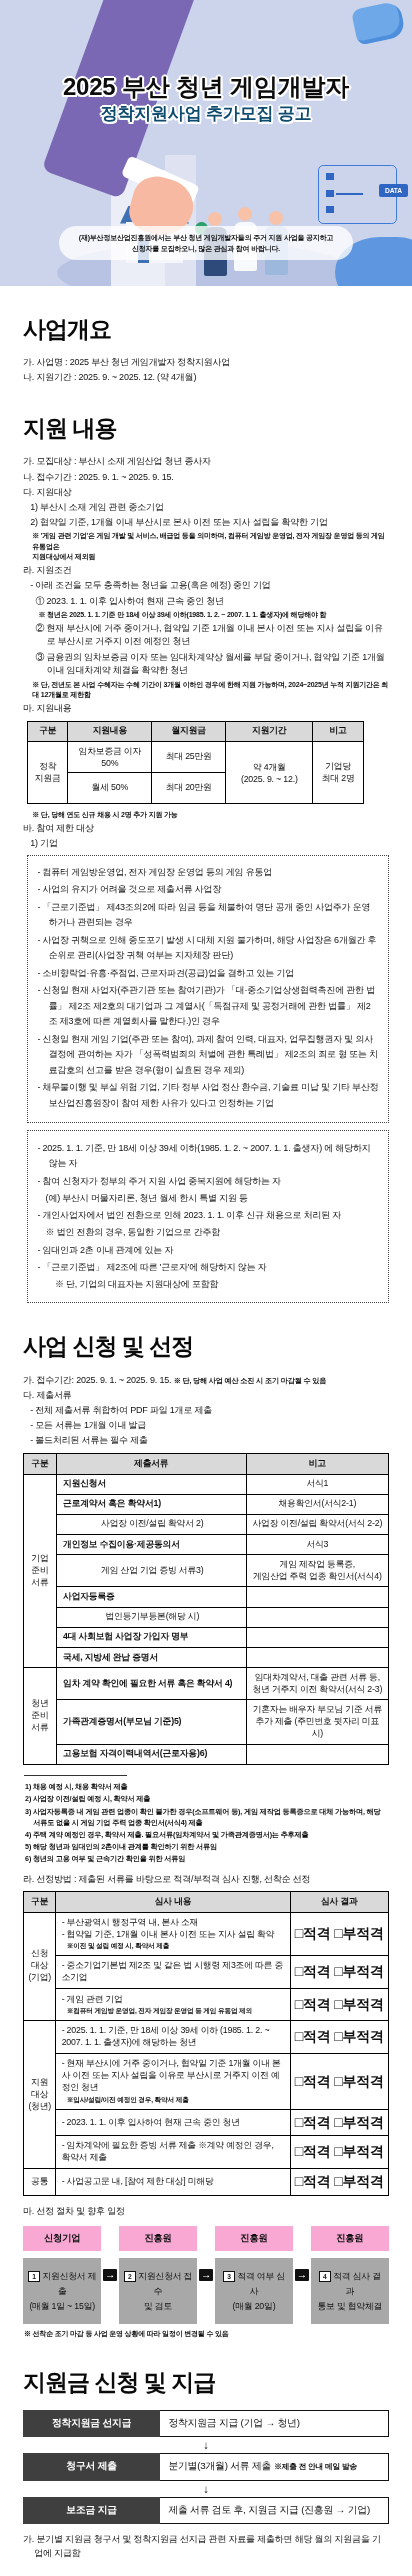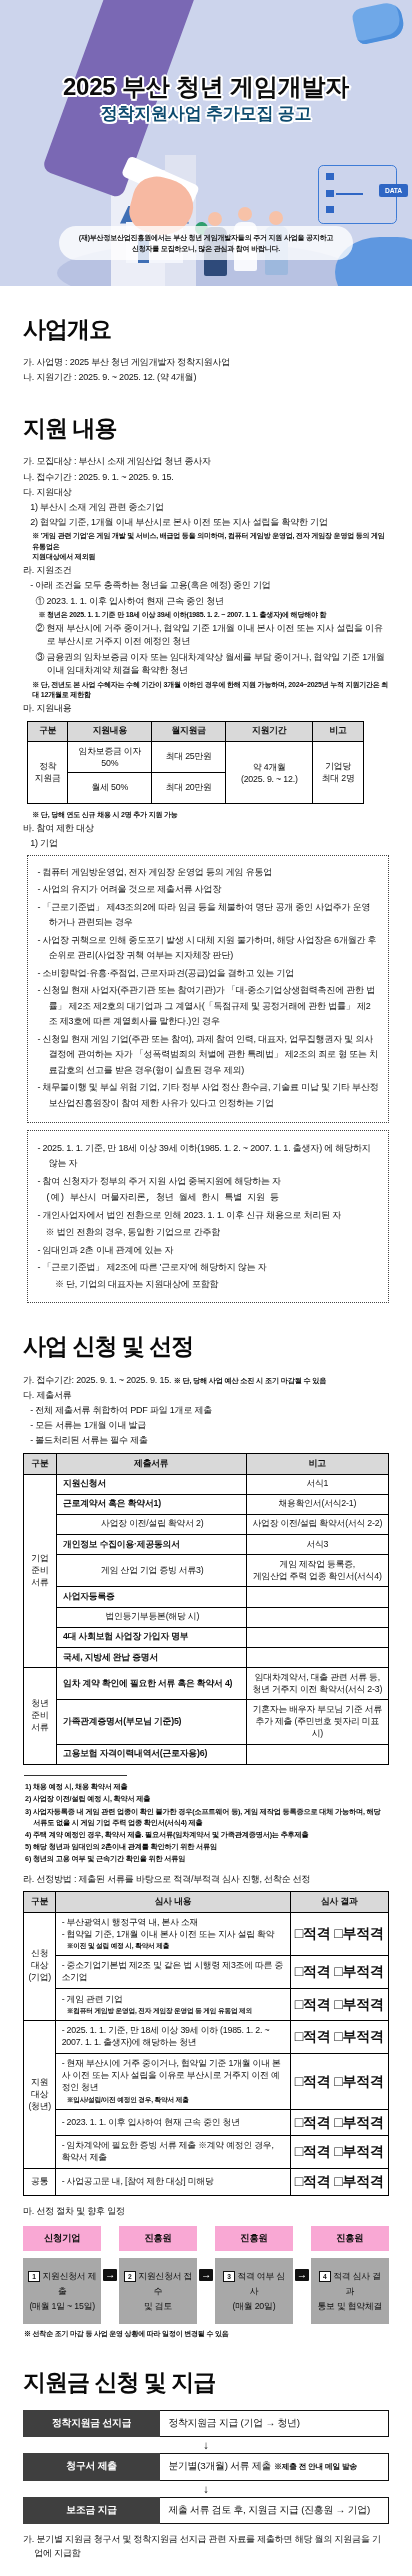--- a/index.html
+++ b/index.html
@@ -51,21 +51,21 @@
   .docs-tbl td.doc{text-align:center;padding-left:6.2px;}
   .docs-tbl td{text-align:center;}
   .docs-tbl td.b{font-weight:800;text-align:left;padding-left:6.2px;}
   .grp{text-align:center;font-weight:500;}
   .review-tbl td.main-cell{text-align:left;padding:4.1px 5.2px;}
   .review-tbl .sub{font-size:6.7px;font-weight:600;margin-top:1.5px;margin-left:5.2px;}
   .chk{text-align:right;font-size:14px;white-space:nowrap;font-weight:bold;}
   
   .dotbox{border:1px dotted #444;padding:8.2px 9.3px;margin:4.1px 0 7.2px 4.1px;}
   .dotbox .t{font-size:9px;line-height:1.75;}
-  .dotbox .ex{margin-left:8.2px;font-family:Liberation Mono, monospace;}
+  .dotbox .ex{margin-left:8.2px;}
   .dotbox .note2{margin-left:8.2px;}
   .dotbox .note3{margin-left:17.5px;}
   
   .flow{display:flex;align-items:stretch;margin:7.2px 0 5.2px 0;}
   .fcol{flex:1;display:flex;flex-direction:column;}
   .fhead{background:#f9a8d4;font-weight:800;font-size:9.3px;text-align:center;padding:6.2px 2.1px;margin-bottom:7.2px;white-space:pre-line;}
   .fbody{background:#a8a8a8;flex:1;font-size:8.8px;text-align:center;padding:10.3px 4.1px;line-height:1.7;white-space:pre-line;}
   .farr{display:flex;align-items:center;justify-content:center;width:17.5px;font-size:10.3px;font-weight:900;}
   .farr .bx{background:#111;color:#fff;padding:0.5px 2.1px;border-radius:1px;}
   .numbox{display:inline-block;width:9.8px;height:9.8px;border:0.8px solid #111;background:#fff;line-height:9.8px;font-size:6.7px;text-align:center;margin-right:2.6px;font-weight:700;}

